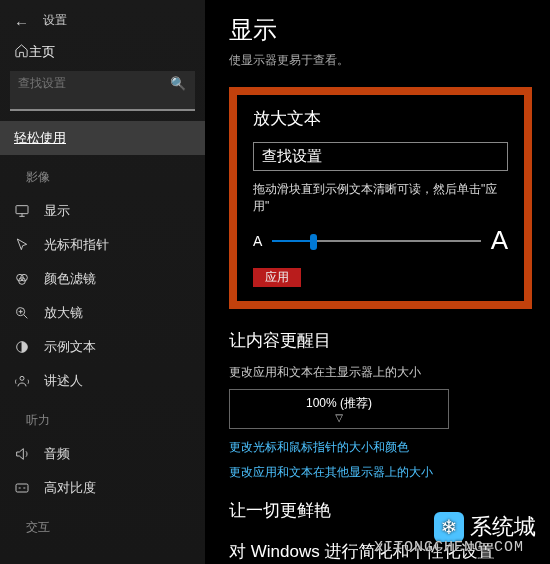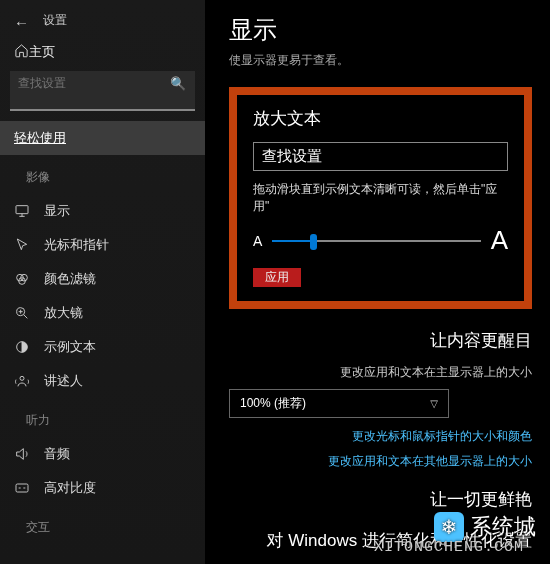--- a/index.html
+++ b/index.html
@@ -66,25 +66,25 @@
   flex:1; height:2px; background:#888; position:relative;
 }
 .slider-track .fill { position:absolute; left:0; top:0; height:2px; width:18%; background:#0078d4;}
 .slider-track .thumb {
   position:absolute; left:18%; top:-6px; width:7px; height:16px; background:#0078d4; border-radius:3px;
 }
 .apply-btn {
   background:#b91c1c; color:#eee; border:none; padding:1px 12px; font-size:12px; cursor:pointer;
 }
 
-.block { margin-bottom:18px;text-align:right; }
+.block { margin-bottom:18px; }
 .small-desc { font-size:12px; color:#ccc; margin:10px 0 8px; }
 .select-box {
   border:1px solid #666; padding:5px 10px; width:220px; display:flex; justify-content:space-between;
-  align-items:center; font-size:12px; margin-bottom:10px; cursor:pointer;
+  align-items:center; font-size:12px; margin-bottom:10px; cursor:pointer;flex-direction:column;
 }
 .select-box .chev { font-size:10px; color:#ccc;}
 .link { color:#4cc2ff; font-size:12px; display:block; margin-bottom:8px; cursor:pointer;}
 
 .watermark {
   position:absolute; right:14px; bottom:22px; display:flex; align-items:center; gap:6px;
   color:#fff; font-size:22px; font-weight:500; text-shadow:0 0 3px #000;
 }
 .watermark .logo {
   width:30px; height:30px; background:#4cc2ff; border-radius:6px; display:flex;

